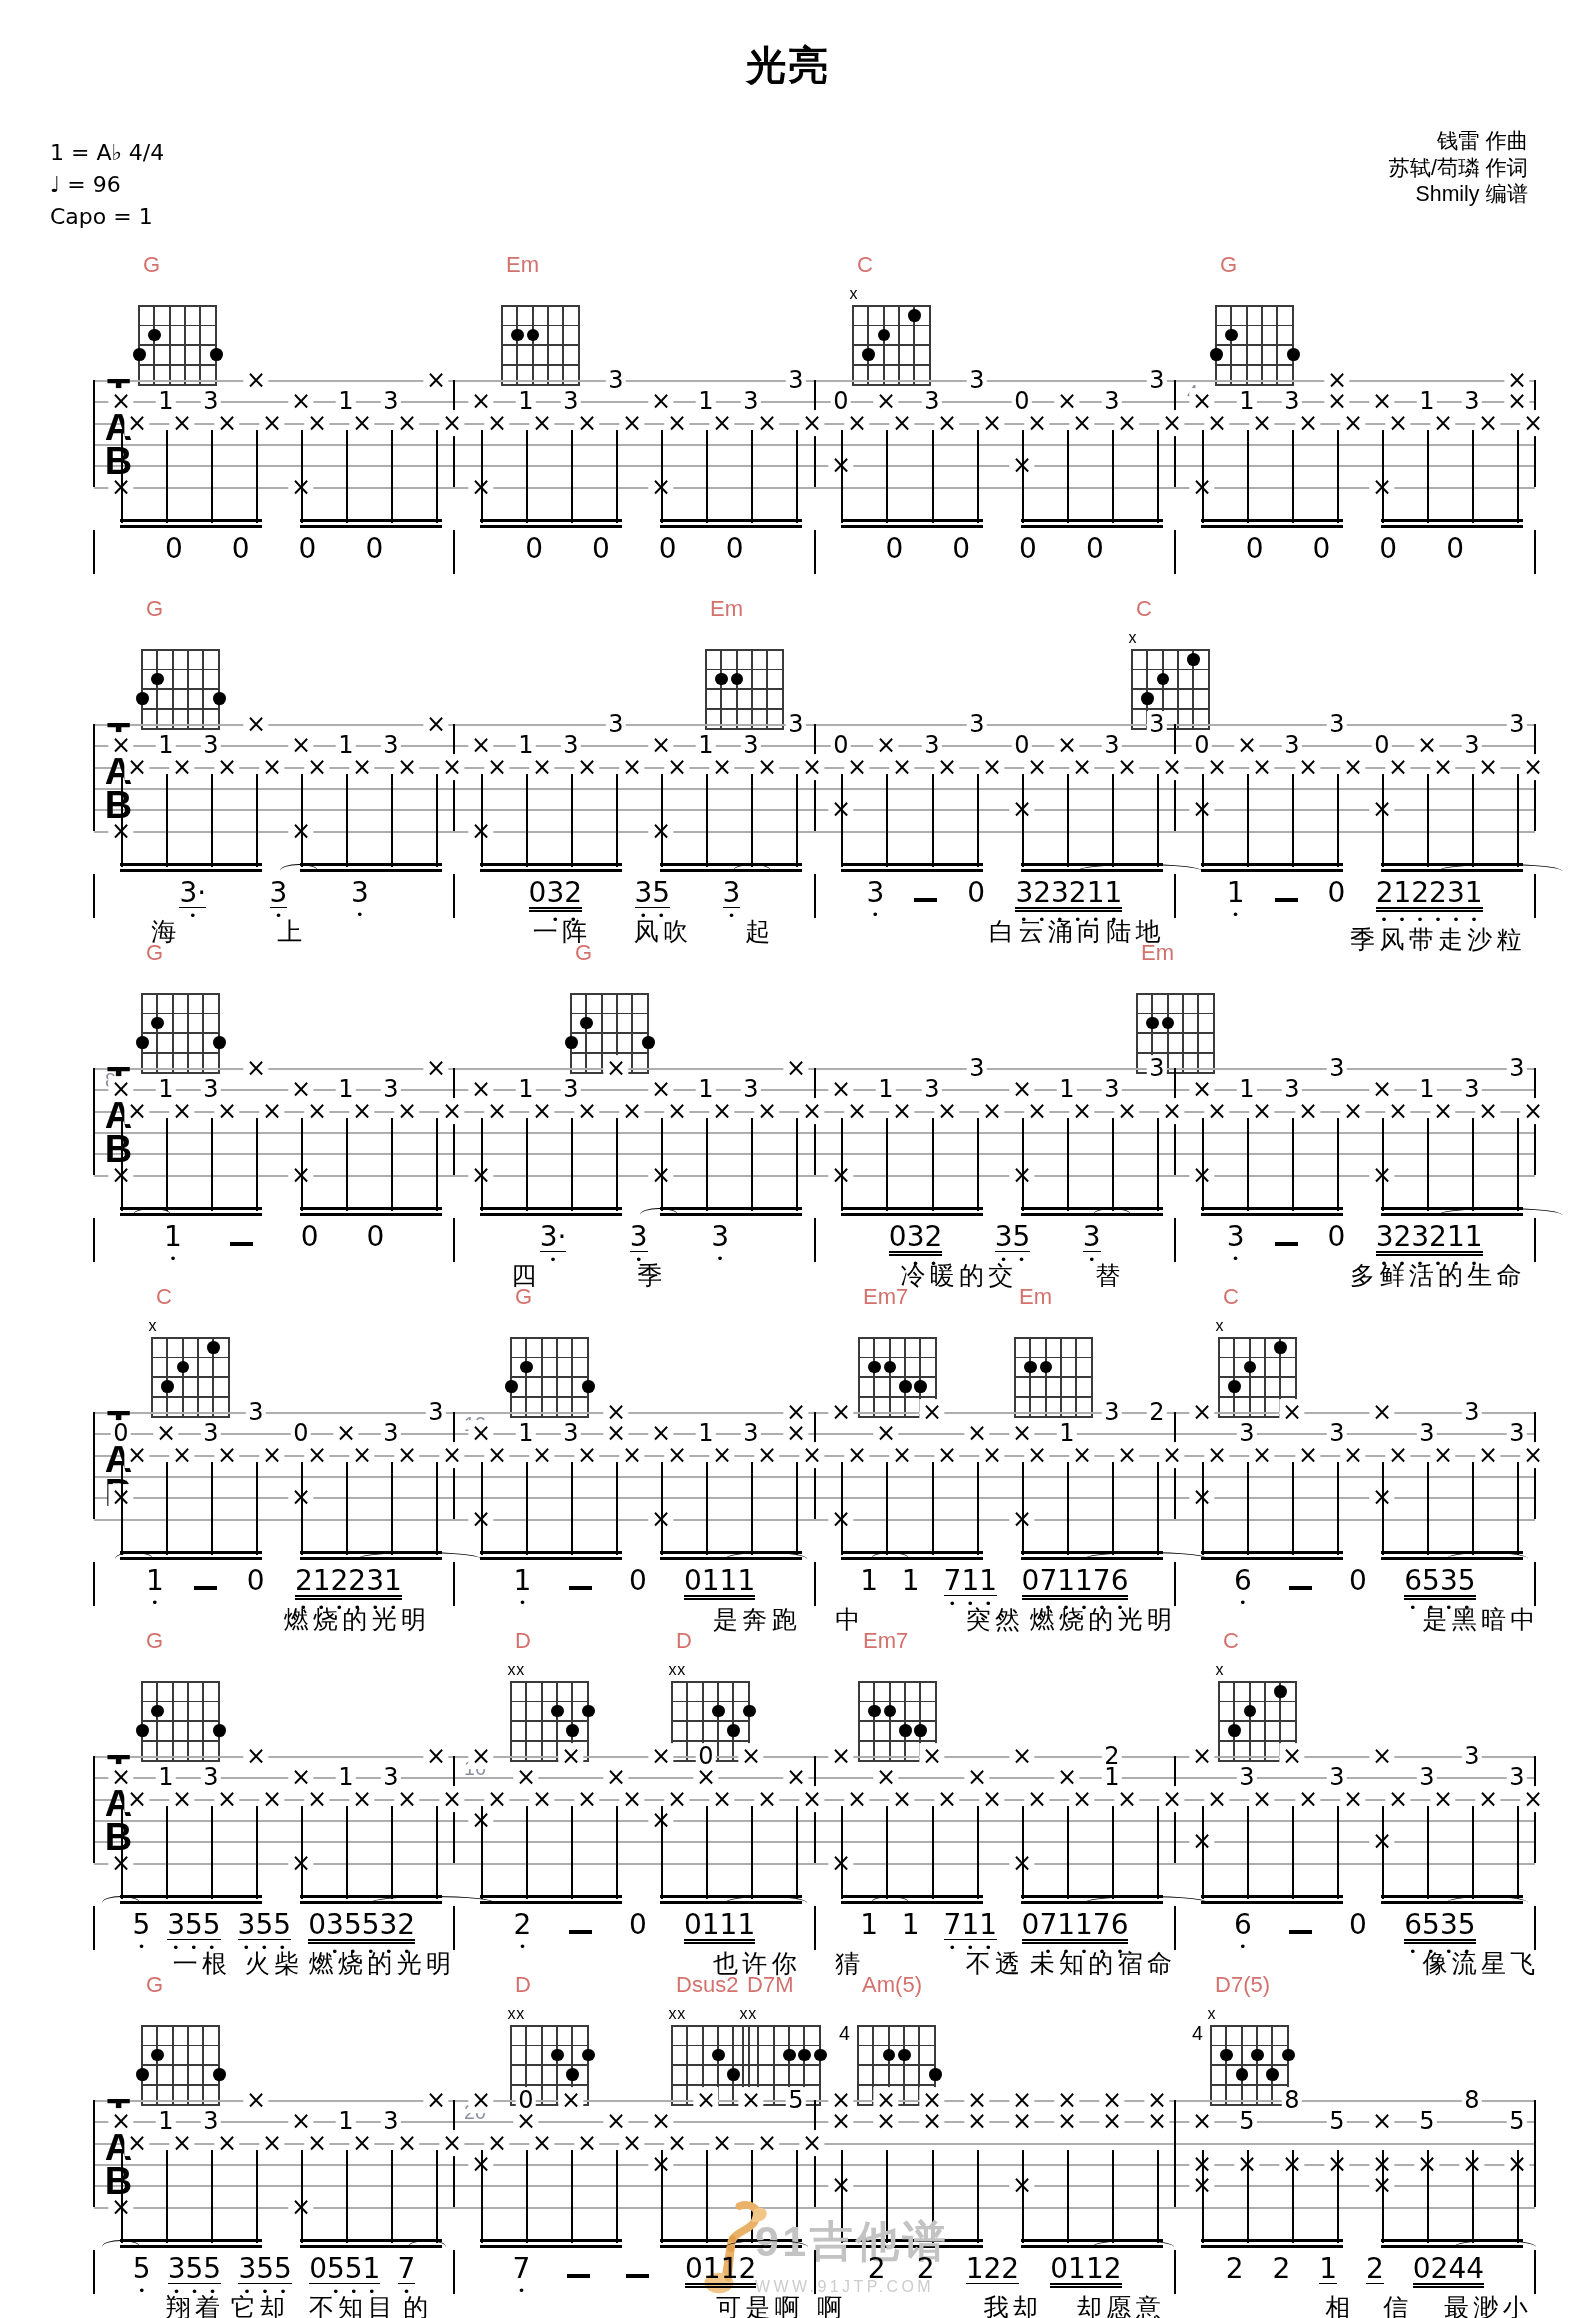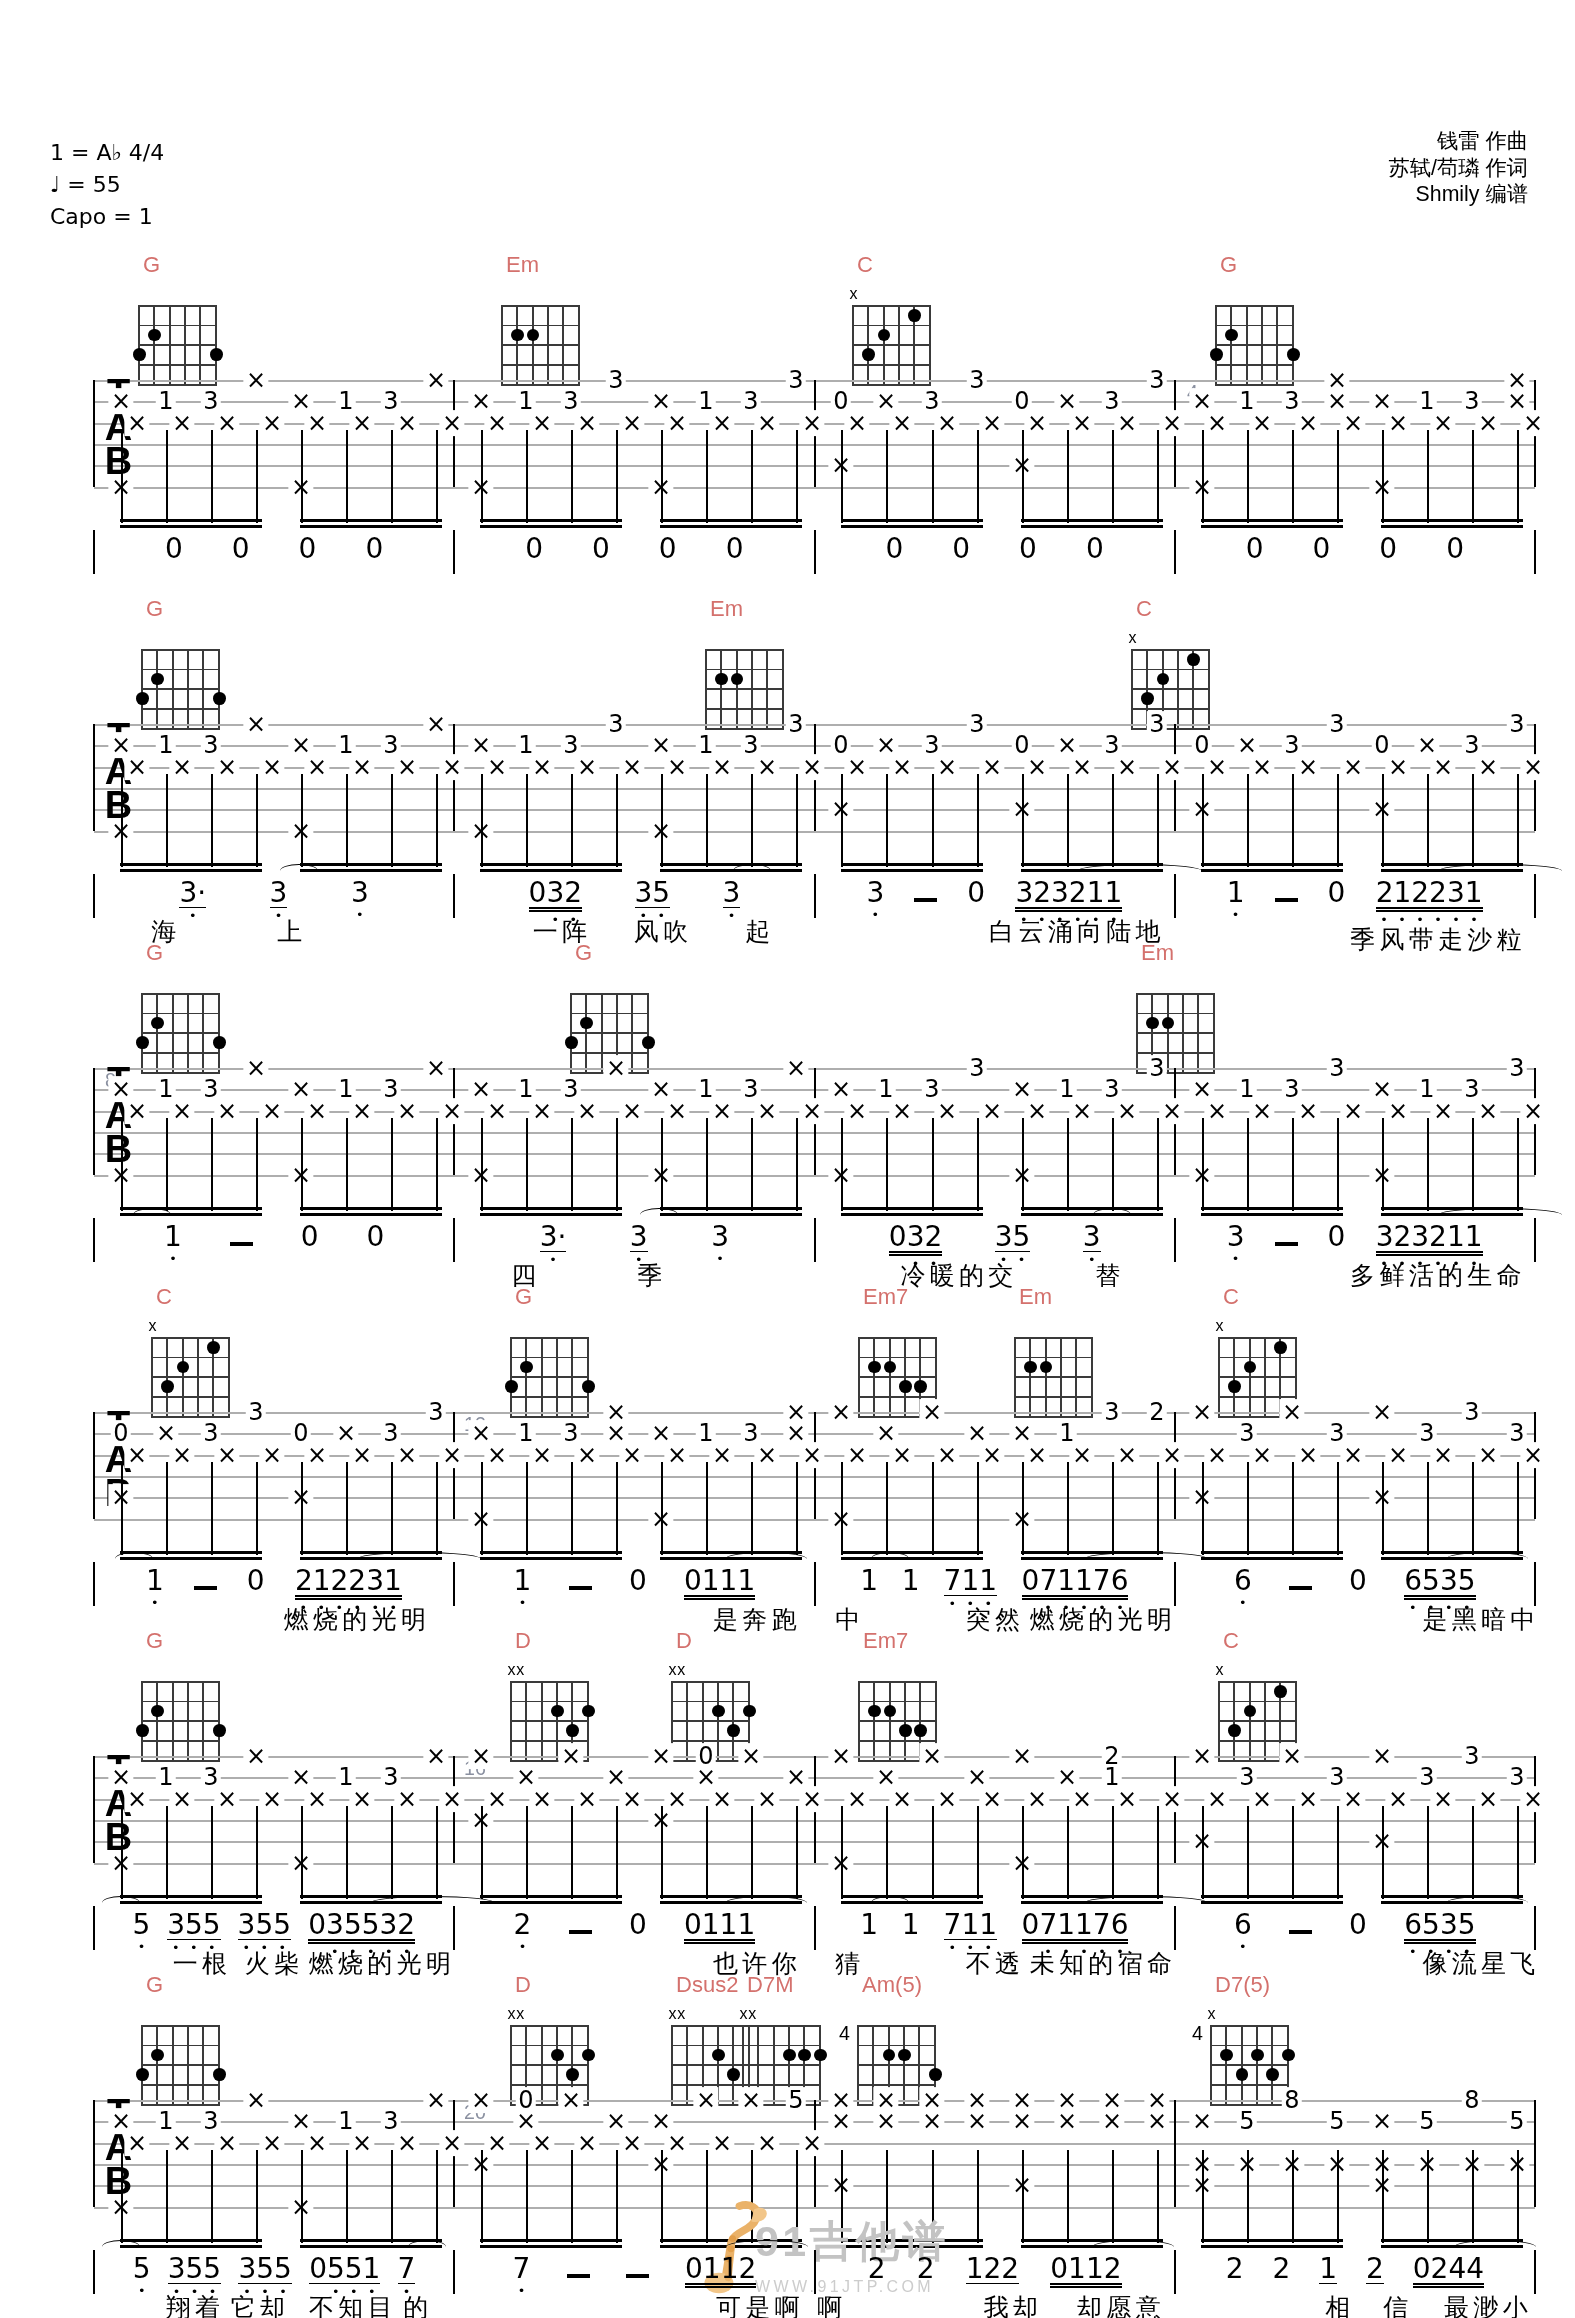--- a/index.html
+++ b/index.html
@@ -53,23 +53,24 @@
        transform:translateX(-50%);z-index:6;}
   
   .wm{position:absolute;z-index:2;}
   .wm-name{font-size:43px;font-weight:bold;color:#c3c3c3;letter-spacing:3.4px;}
   .wm-url{font-size:16px;color:#cccccc;letter-spacing:3.4px;margin-top:6.8px;}
 </style>
 </head>
 <body>
 
 <div id="page">
+  <div class="title">光亮</div>
   <div class="meta">
     <div>1 = A♭ 4/4</div>
-    <div>♩ = 55</div>
+    <div>♩ = 96</div>
     <div>Capo = 1</div>
   </div>
   <div class="credits">
     <div>钱雷 作曲</div>
     <div>苏轼/苟璘 作词</div>
     <div>Shmily 编谱</div>
   </div>
 
   <div id="score">
       <div class="sys" style="top: 252px;">

